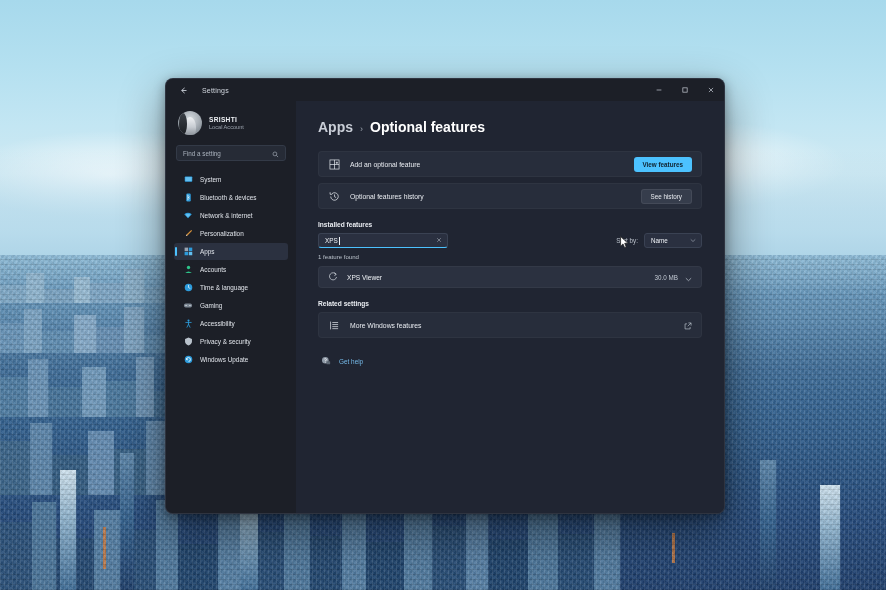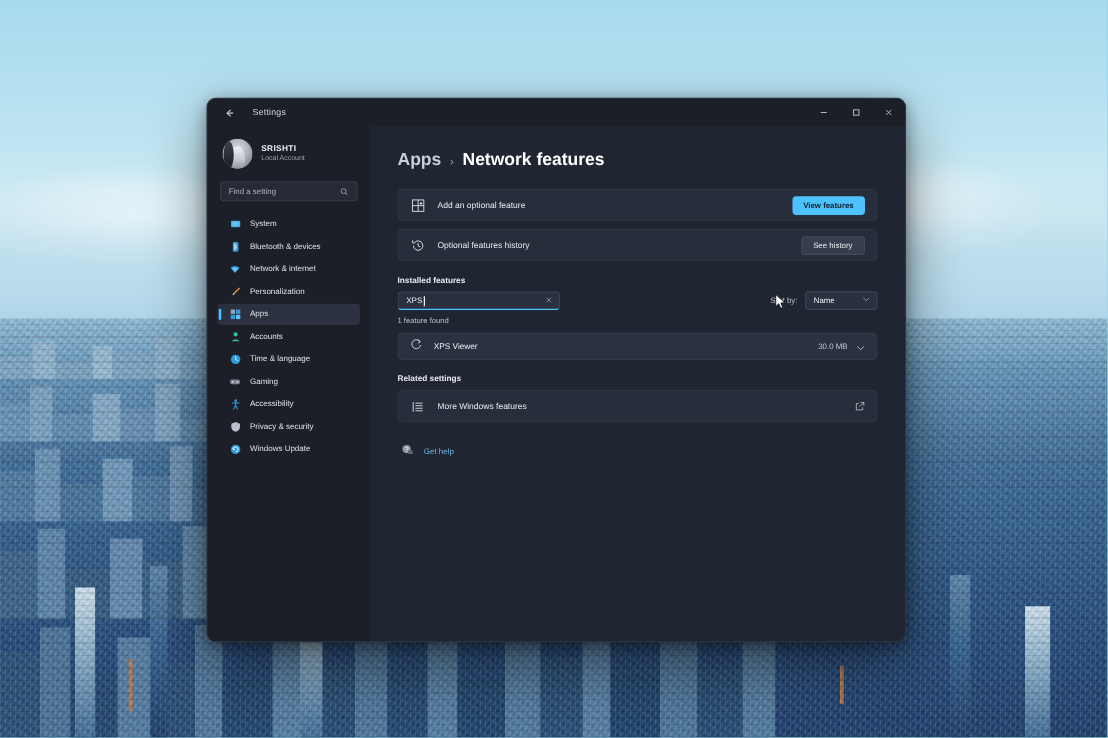--- a/index.html
+++ b/index.html
@@ -514,21 +514,21 @@
         </div>
 
       </div>
     </div>
 
     <div class="content">
 
       <div class="breadcrumb">
         <span class="bc-parent">Apps</span>
         <span class="bc-sep">›</span>
-        <span class="bc-cur">Network features</span>
+        <span class="bc-cur">Optional features</span>
       </div>
 
       <div class="card">
         <span class="cicon">
           <svg width="11" height="11" viewBox="0 0 14 14" fill="none" stroke="currentColor" stroke-width="0.9">
             <rect x="1.2" y="1.2" width="11.6" height="11.6"></rect>
               <path d="M7 1.2 V12.8 M1.2 7 H12.8"></path>
               <path d="M10 3.4 V6.2 M8.6 4.8 H11.4" stroke-width="1"></path>
           </svg>
         </span>

